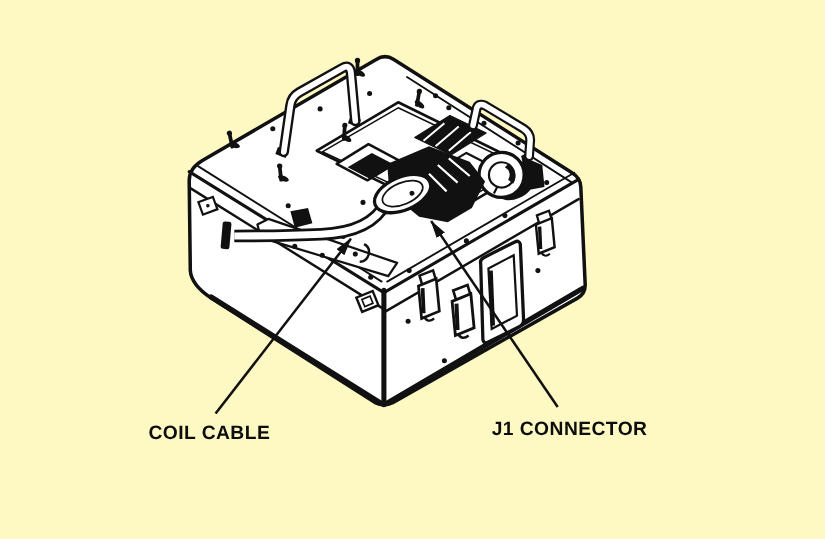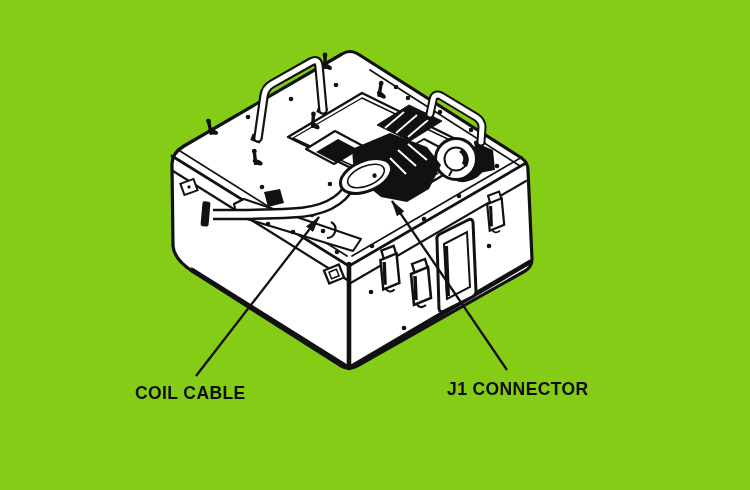--- a/index.html
+++ b/index.html
@@ -1,19 +1,19 @@
 <!DOCTYPE html>
 <html><head>
 <meta charset="utf-8">
 <style>
   html,body{margin:0;padding:0;background:#fff;}
   .stage{
     position:relative;
     width:750px;height:490px;
-    background:#84cc16;
+    background:#fef9c3;
     overflow:hidden;
     font-family:"Liberation Sans", sans-serif;
   }
   svg{display:block;}
   .callout-text{
     font-family:"Liberation Sans", sans-serif;
     font-weight:bold;
     font-size:17.5px;
     letter-spacing:0.4px;
     fill:#0d0d0d;

